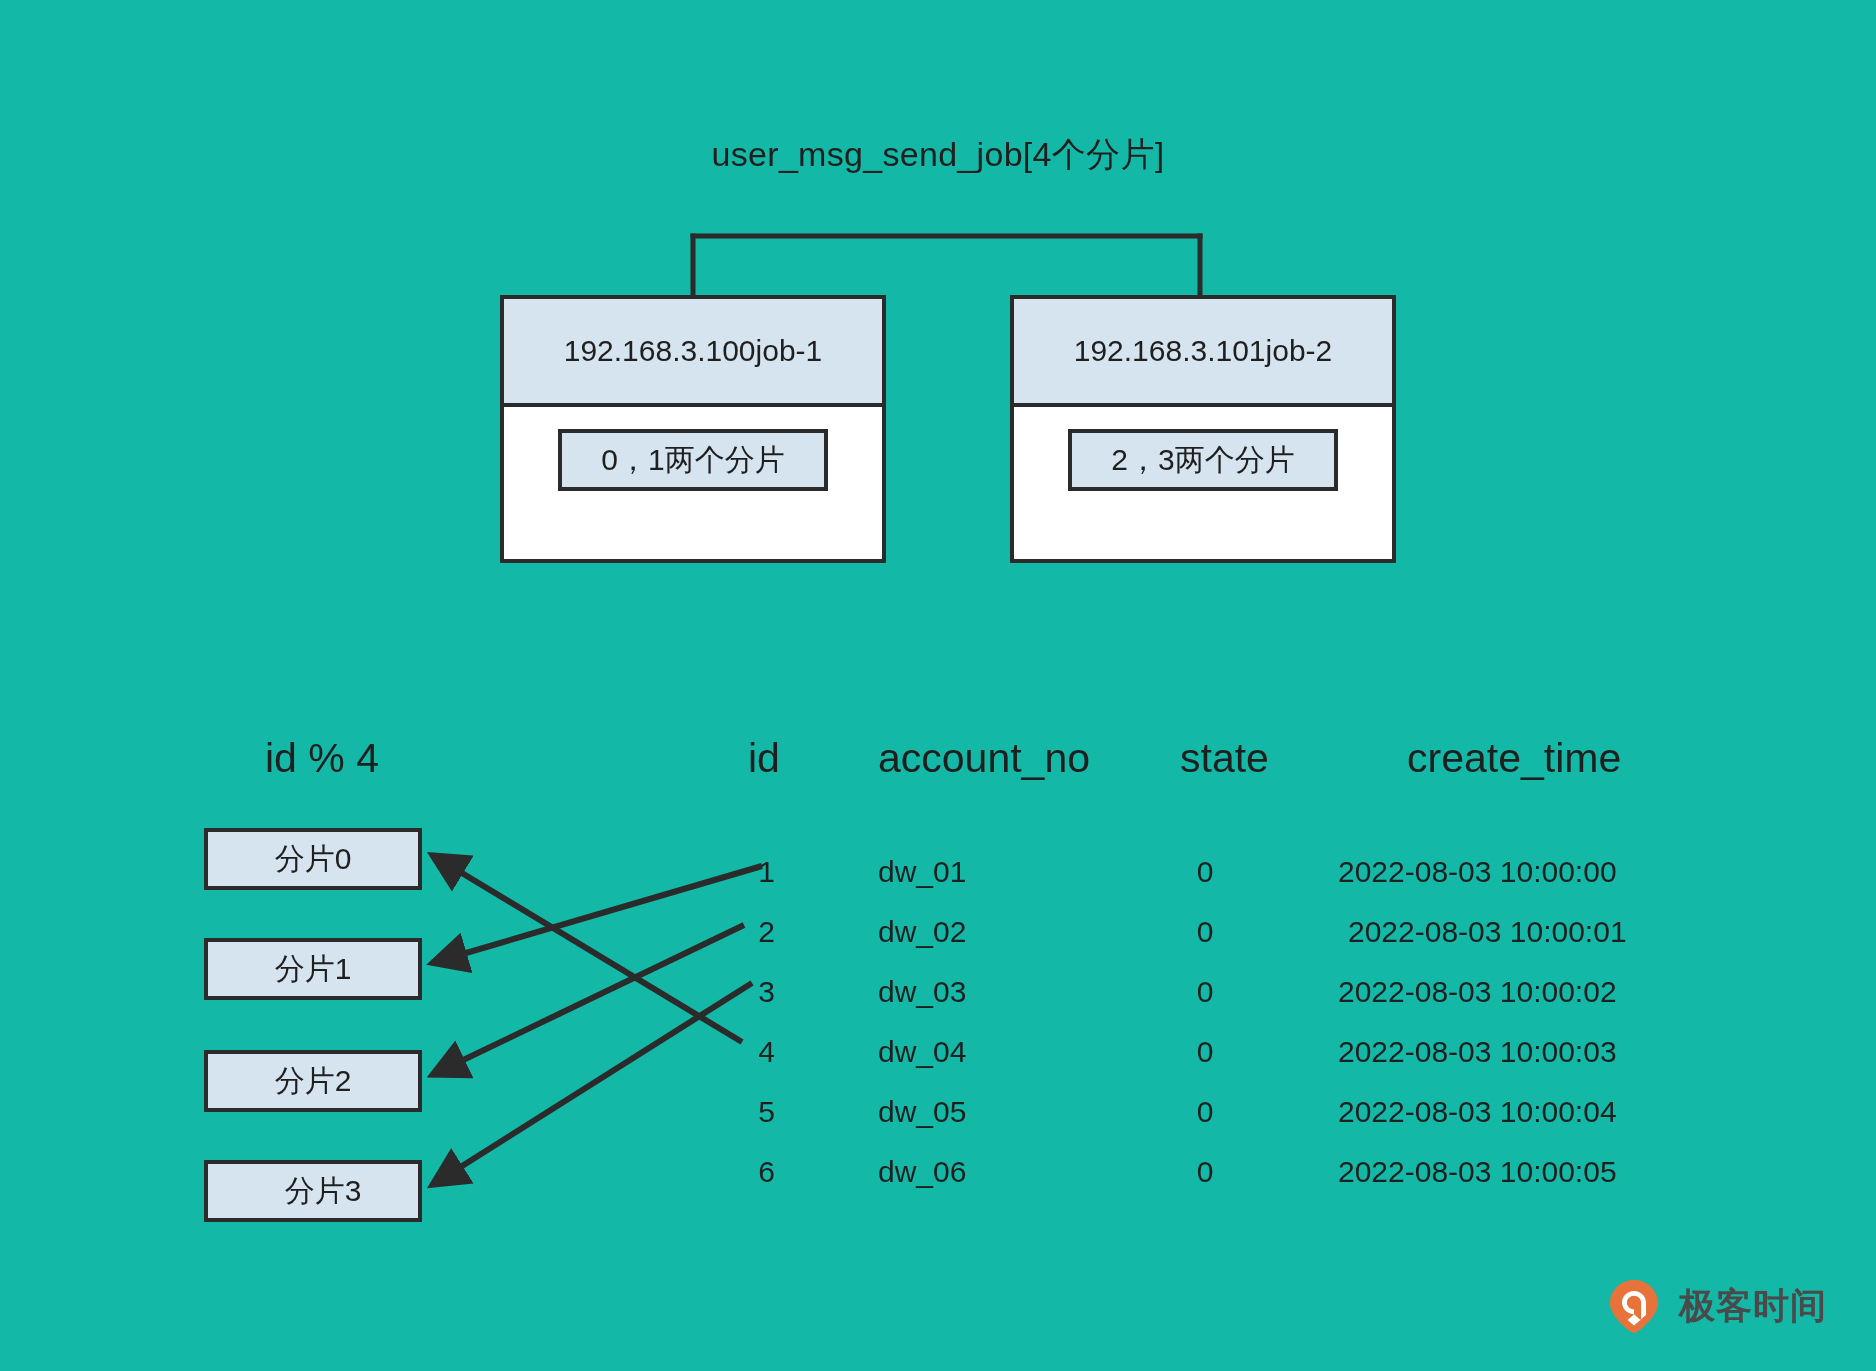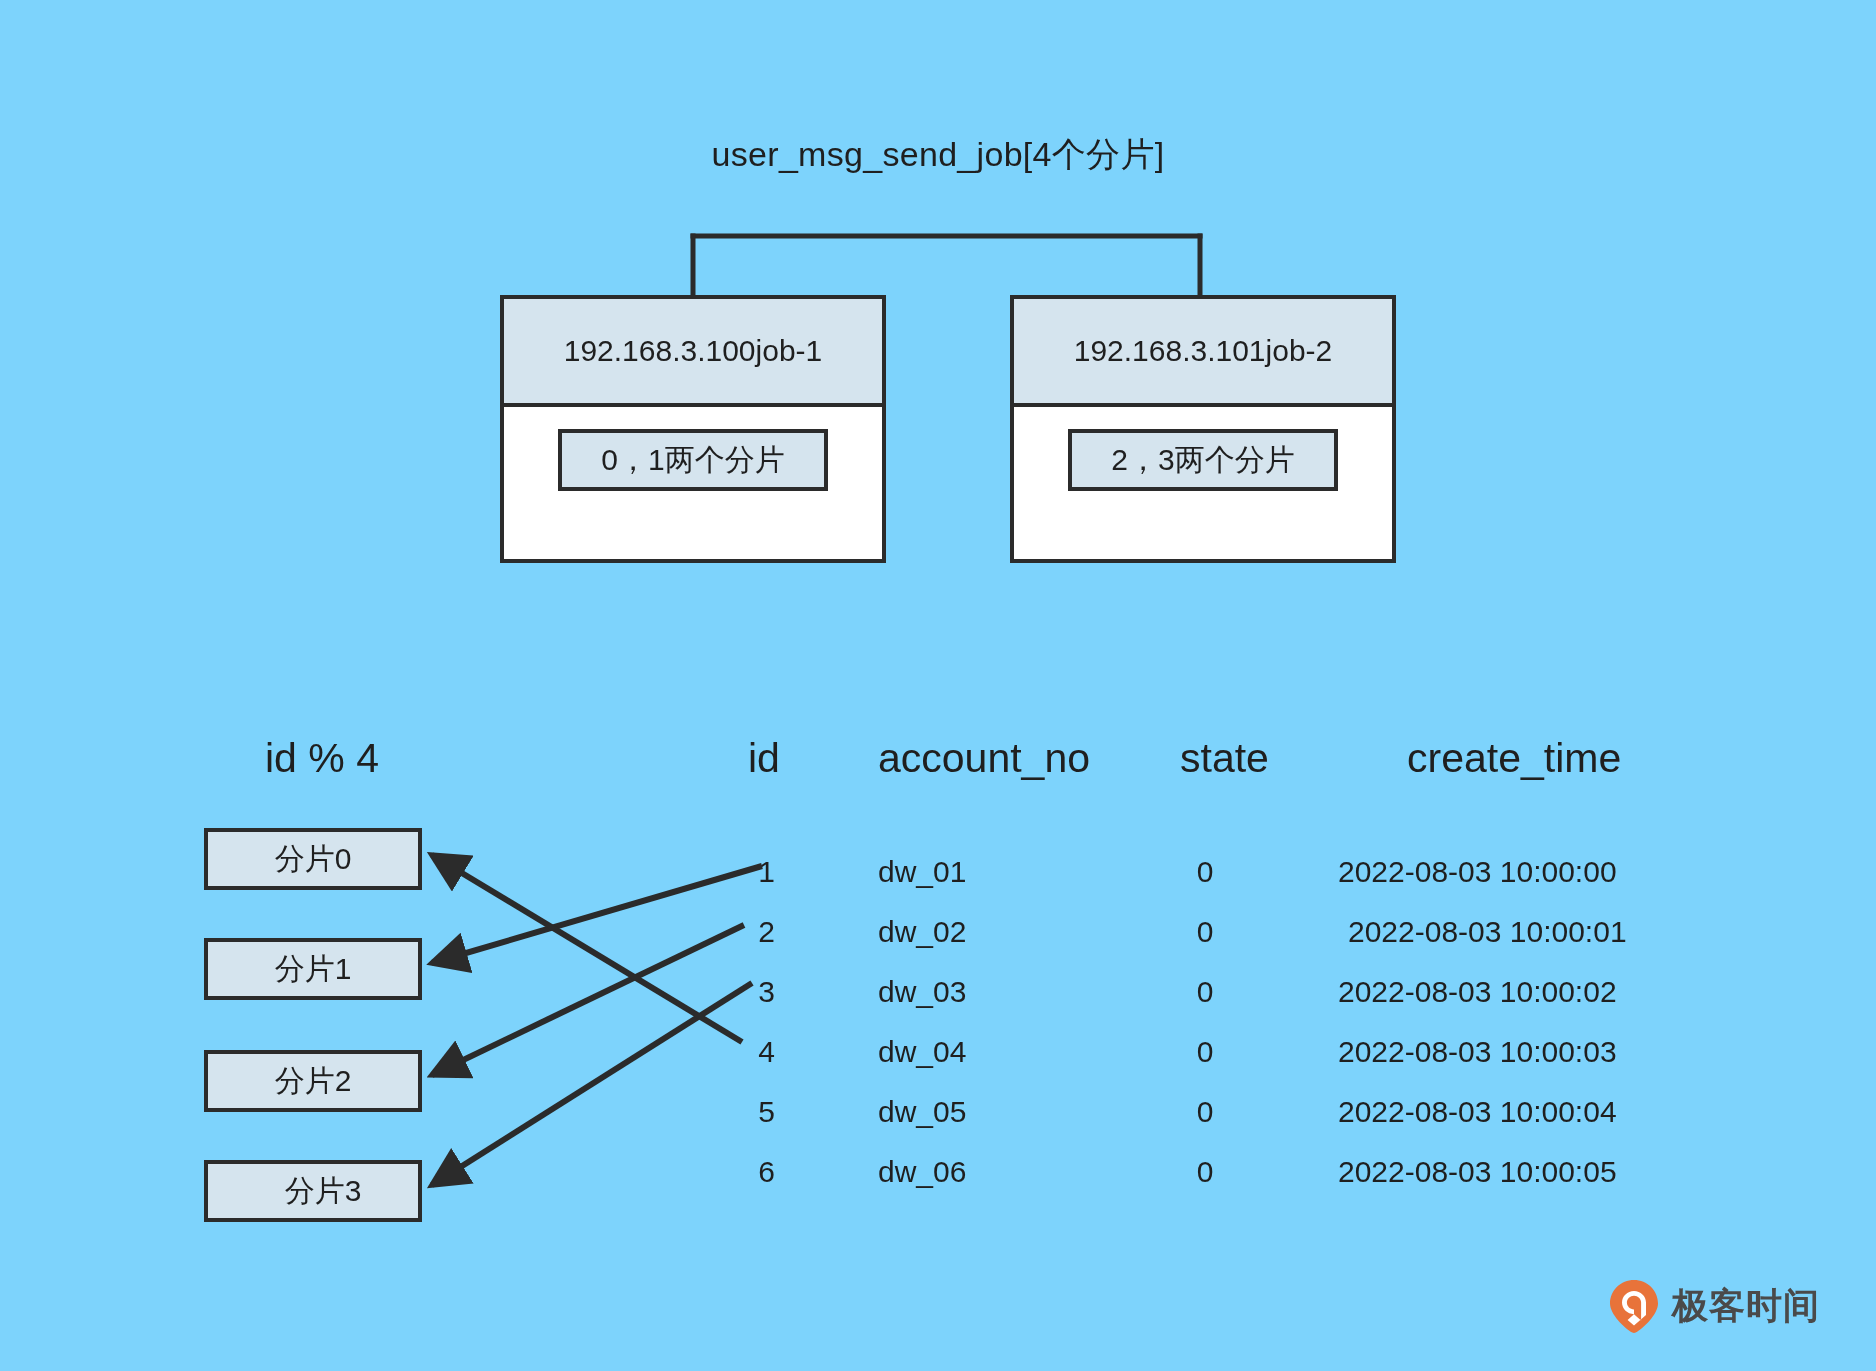--- a/index.html
+++ b/index.html
@@ -8,21 +8,21 @@
     background: #ffffff;
   }
   body {
     font-family: "Liberation Sans", "DejaVu Sans", sans-serif;
     color: #222222;
   }
   #canvas {
     position: relative;
     width: 1876px;
     height: 1371px;
-    background: #7dd3fc;
+    background: #14b8a6;
     overflow: hidden;
   }
 
   
   .abs { position: absolute; }
 
   
   #job-title {
     left: 0; right: 0;
     top: 132px;
@@ -128,21 +128,21 @@
     pointer-events: none;
   }
 
   
   #watermark {
     position: absolute;
     left: 1608px;
     top: 1278px;
     display: flex;
     align-items: center;
-    gap: 12px;
+    gap: 19px;
   }
   #watermark-text {
     font-size: 36px;
     font-weight: bold;
     color: #4a4a4a;
     letter-spacing: 1px;
     white-space: nowrap;
   }
 </style>
 </head>

